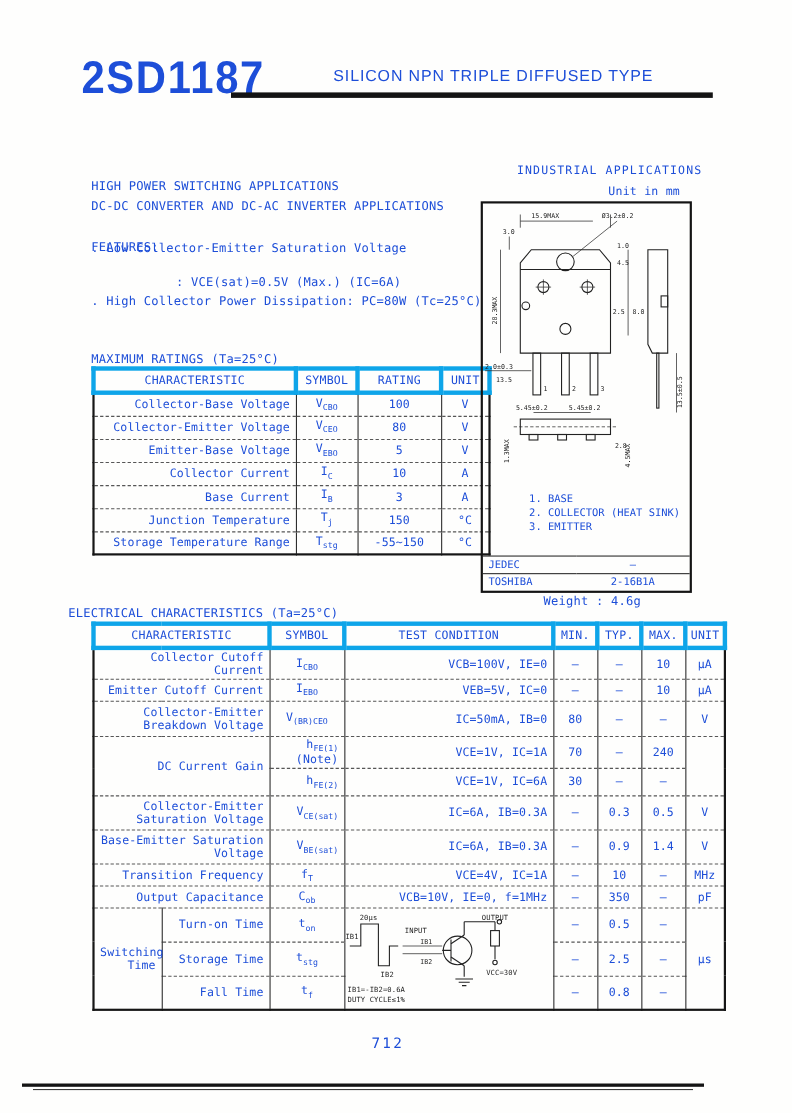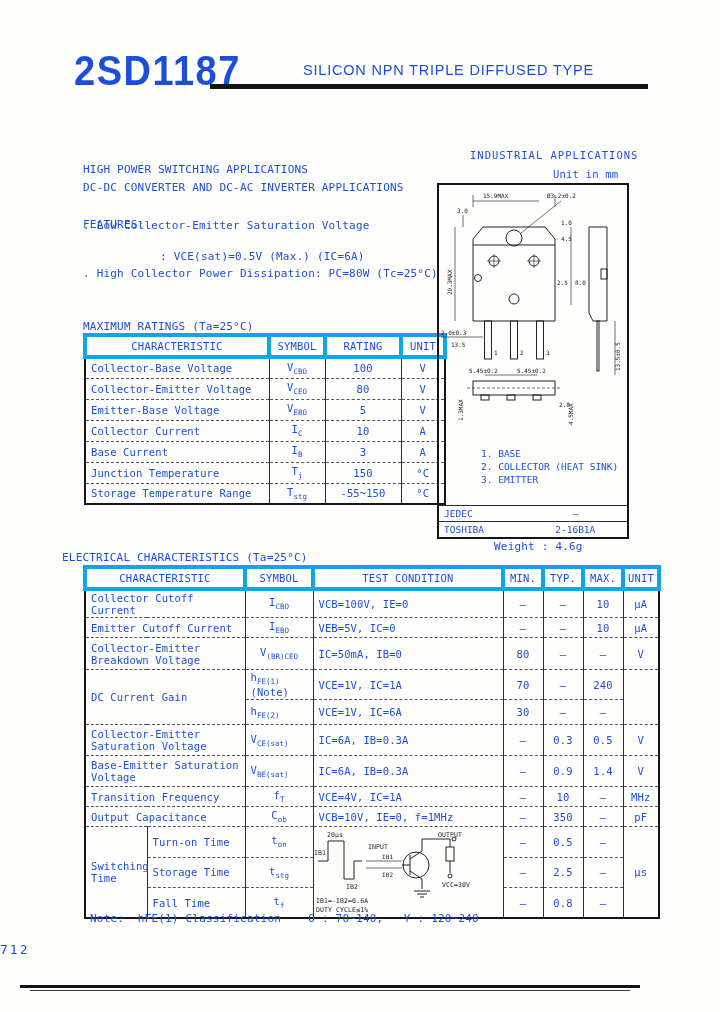--- a/index.html
+++ b/index.html
@@ -8,21 +8,21 @@
   .abs{position:absolute}
   .t11{font-size:11px;letter-spacing:.2px;white-space:pre}
   .t10{font-size:10.5px;letter-spacing:.2px;white-space:pre}
   .title{font-family:"Liberation Sans",sans-serif;font-weight:700;font-size:38px;letter-spacing:1.5px;transform:scaleY(1.1);transform-origin:left top}
   .subtitle{font-family:"Liberation Sans",sans-serif;font-size:14.5px;letter-spacing:.8px}
   .rule{background:#141414}
   table.dt{border-collapse:collapse;table-layout:fixed;background:transparent;border:2px solid #161616}
   .dt th{font-weight:400;font-size:10.5px;border:4px solid #0ea5e9;padding:3px 2px;letter-spacing:.2px}
   .dt td{font-size:10.5px;border-left:1px solid #2e2e2e;border-right:1px solid #2e2e2e;
          border-top:1px dashed #565656;padding:1px 5px;vertical-align:middle;letter-spacing:.1px}
-  .cl{text-align:left}.cc{text-align:center}
+  .cl{text-align:right}.cc{text-align:center}
   sub{font-size:7.5px;letter-spacing:0}
   .pkgbox{border:2px solid #141414}
   .pins div{font-size:9.5px;line-height:13px;white-space:pre}
   table.std{border-collapse:collapse;table-layout:fixed;width:100%}
   .std td{font-size:9.5px;border-top:1px solid #2e2e2e;padding:1px 5px;height:13px}
   svg text{fill:#1d1d1d;font-family:"DejaVu Sans Mono",monospace}
   svg .s{stroke:#222;fill:none;stroke-width:1}
   svg .thin{stroke:#333;fill:none;stroke-width:.7}
 </style>
 </head>
@@ -343,18 +343,17 @@
     <tr style="height:30px">
       <td class="cl">Fall Time</td>
       <td class="cc"><span>t</span><sub>f</sub></td>
       <td class="cc">–</td>
       <td class="cc">0.8</td>
       <td class="cc">–</td>
     </tr>
   </tbody>
     </table>
 
-  <div class="abs t11" style="left:90px;top:912px">Note:  hFE(1) Classification    O : 70~140,   Y : 120~240</div>
-  <div class="abs" style="left:0;top:942px;width:705px;font-size:13px;letter-spacing:2px">712</div>
+  <div class="abs" style="left:0;top:942px;width:705px;text-align:center;font-size:13px;letter-spacing:2px">712</div>
   <div class="abs rule" style="left:20px;top:985px;width:620px;height:3px"></div>
   <div class="abs rule" style="left:30px;top:990px;width:600px;height:1px;background:#3a3a3a"></div>
 
 </div>
 
 </body></html>

